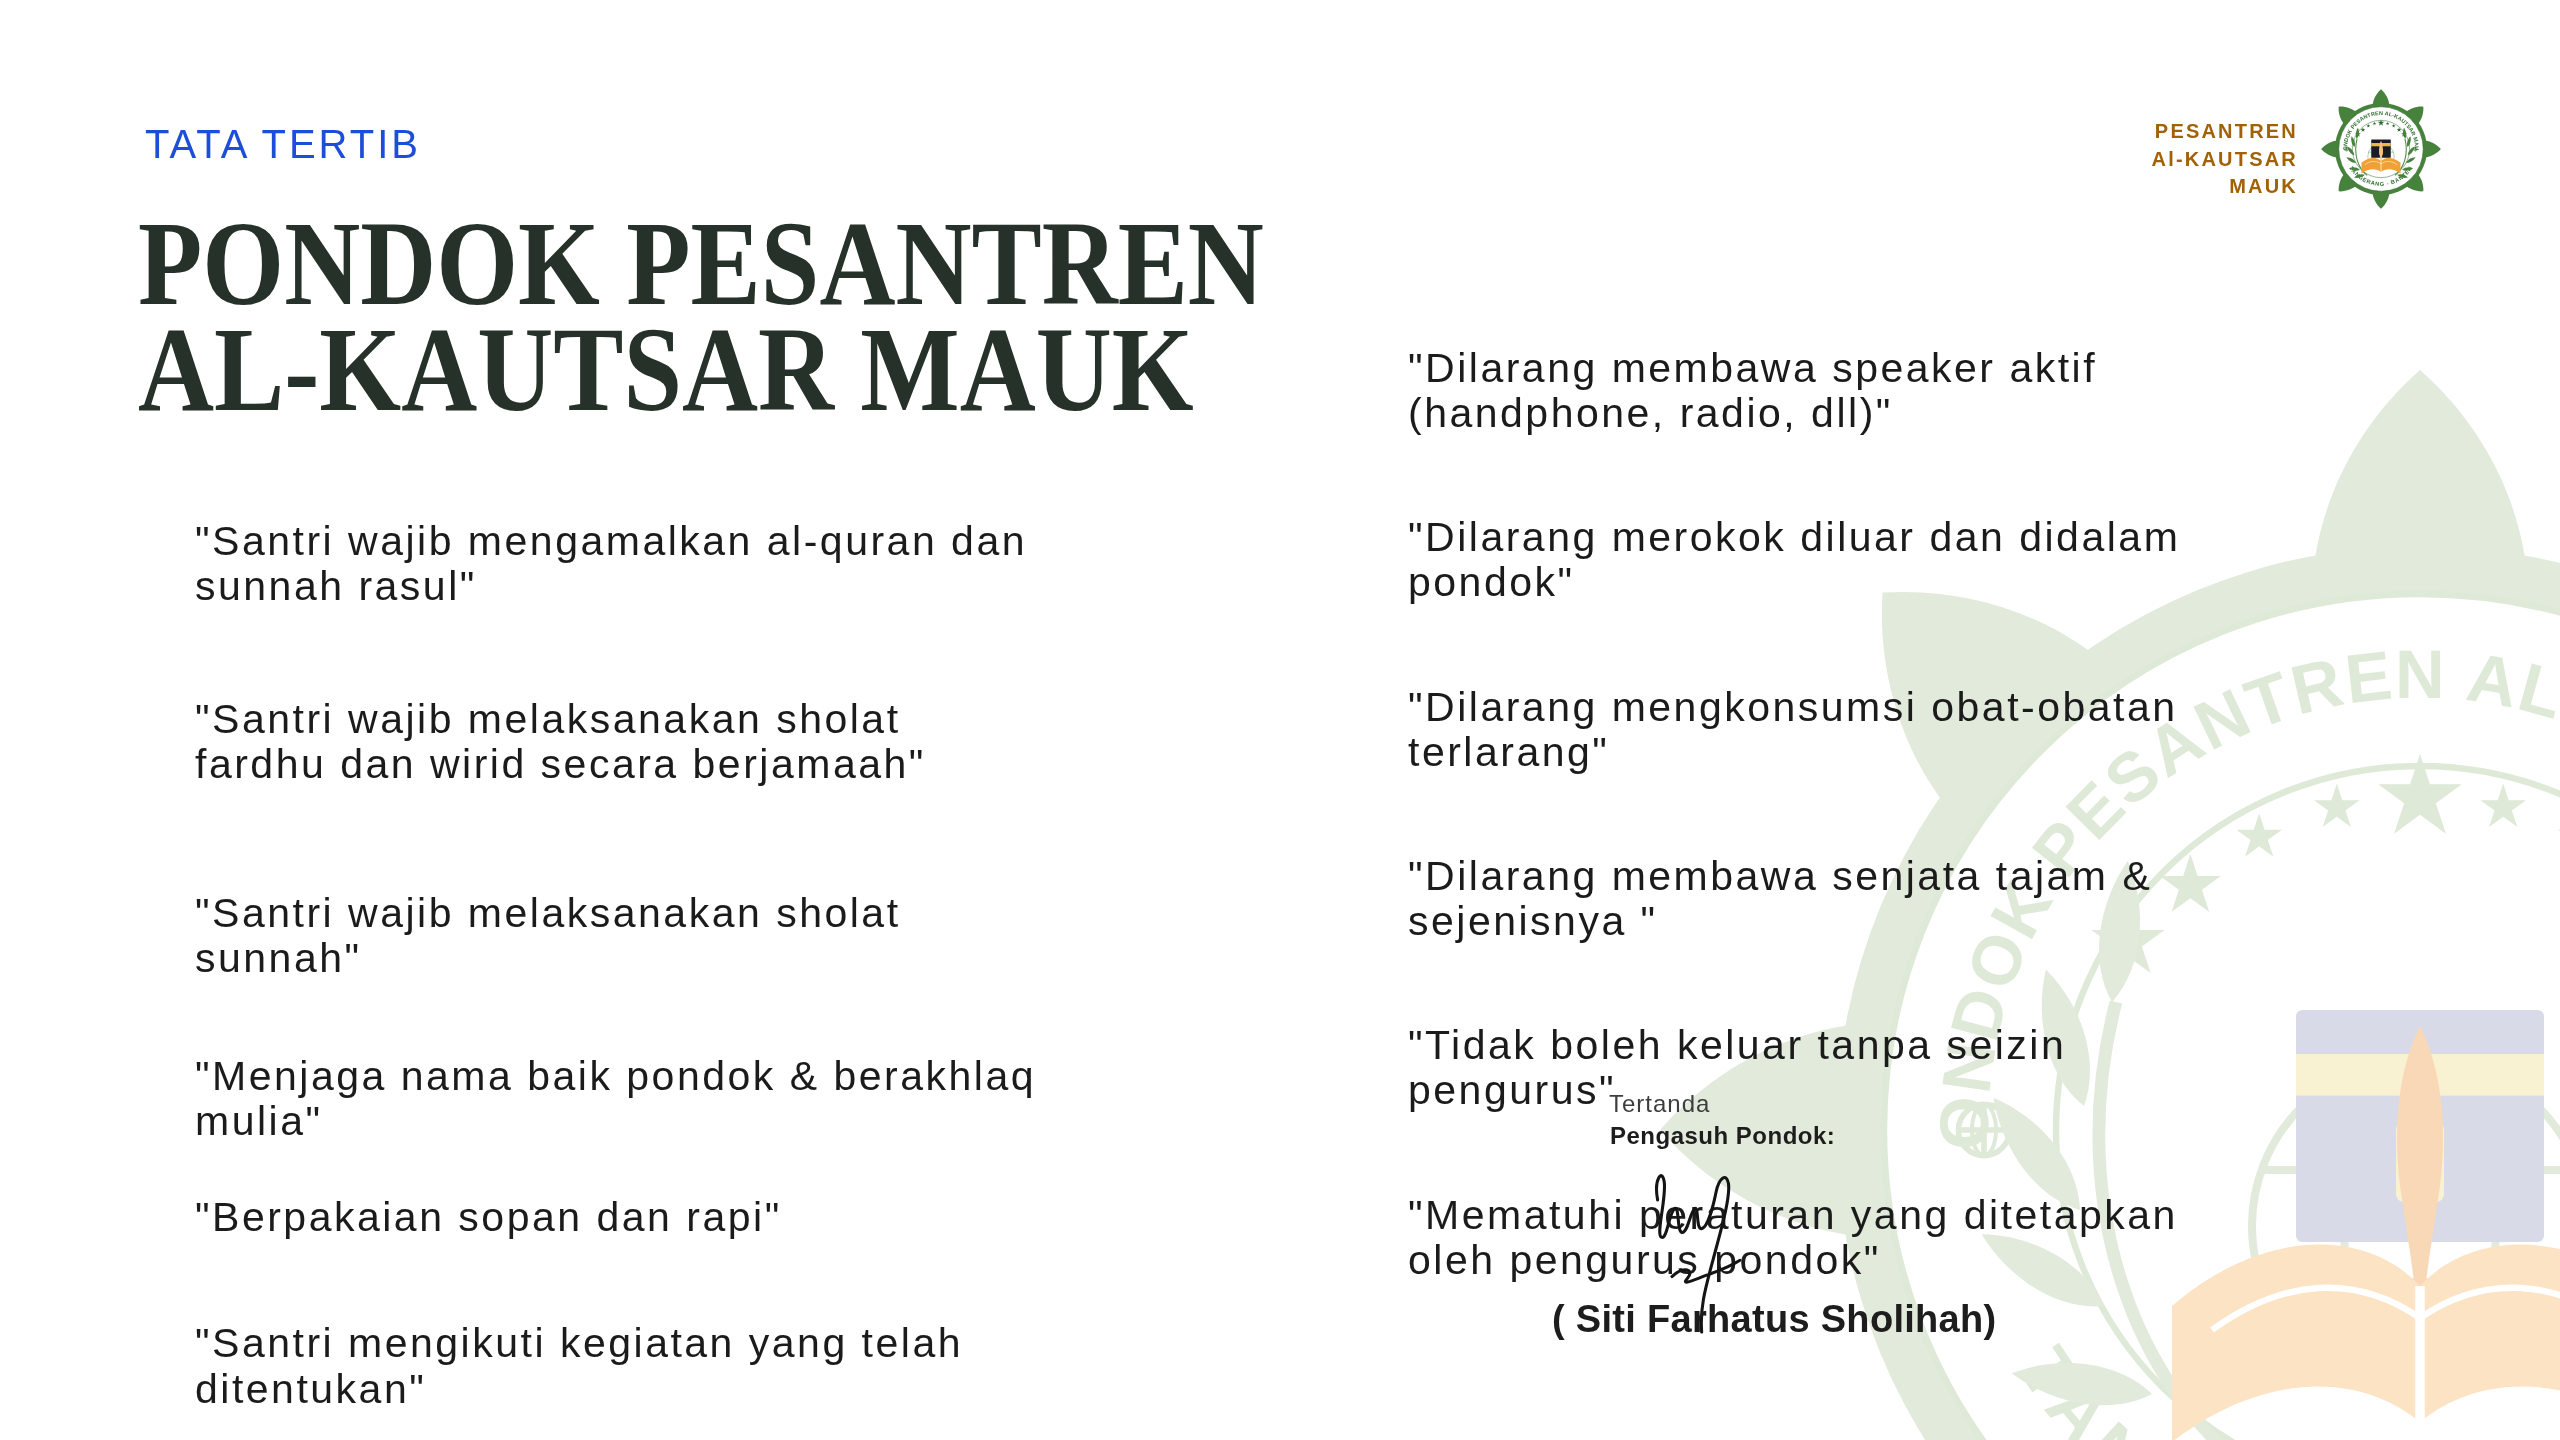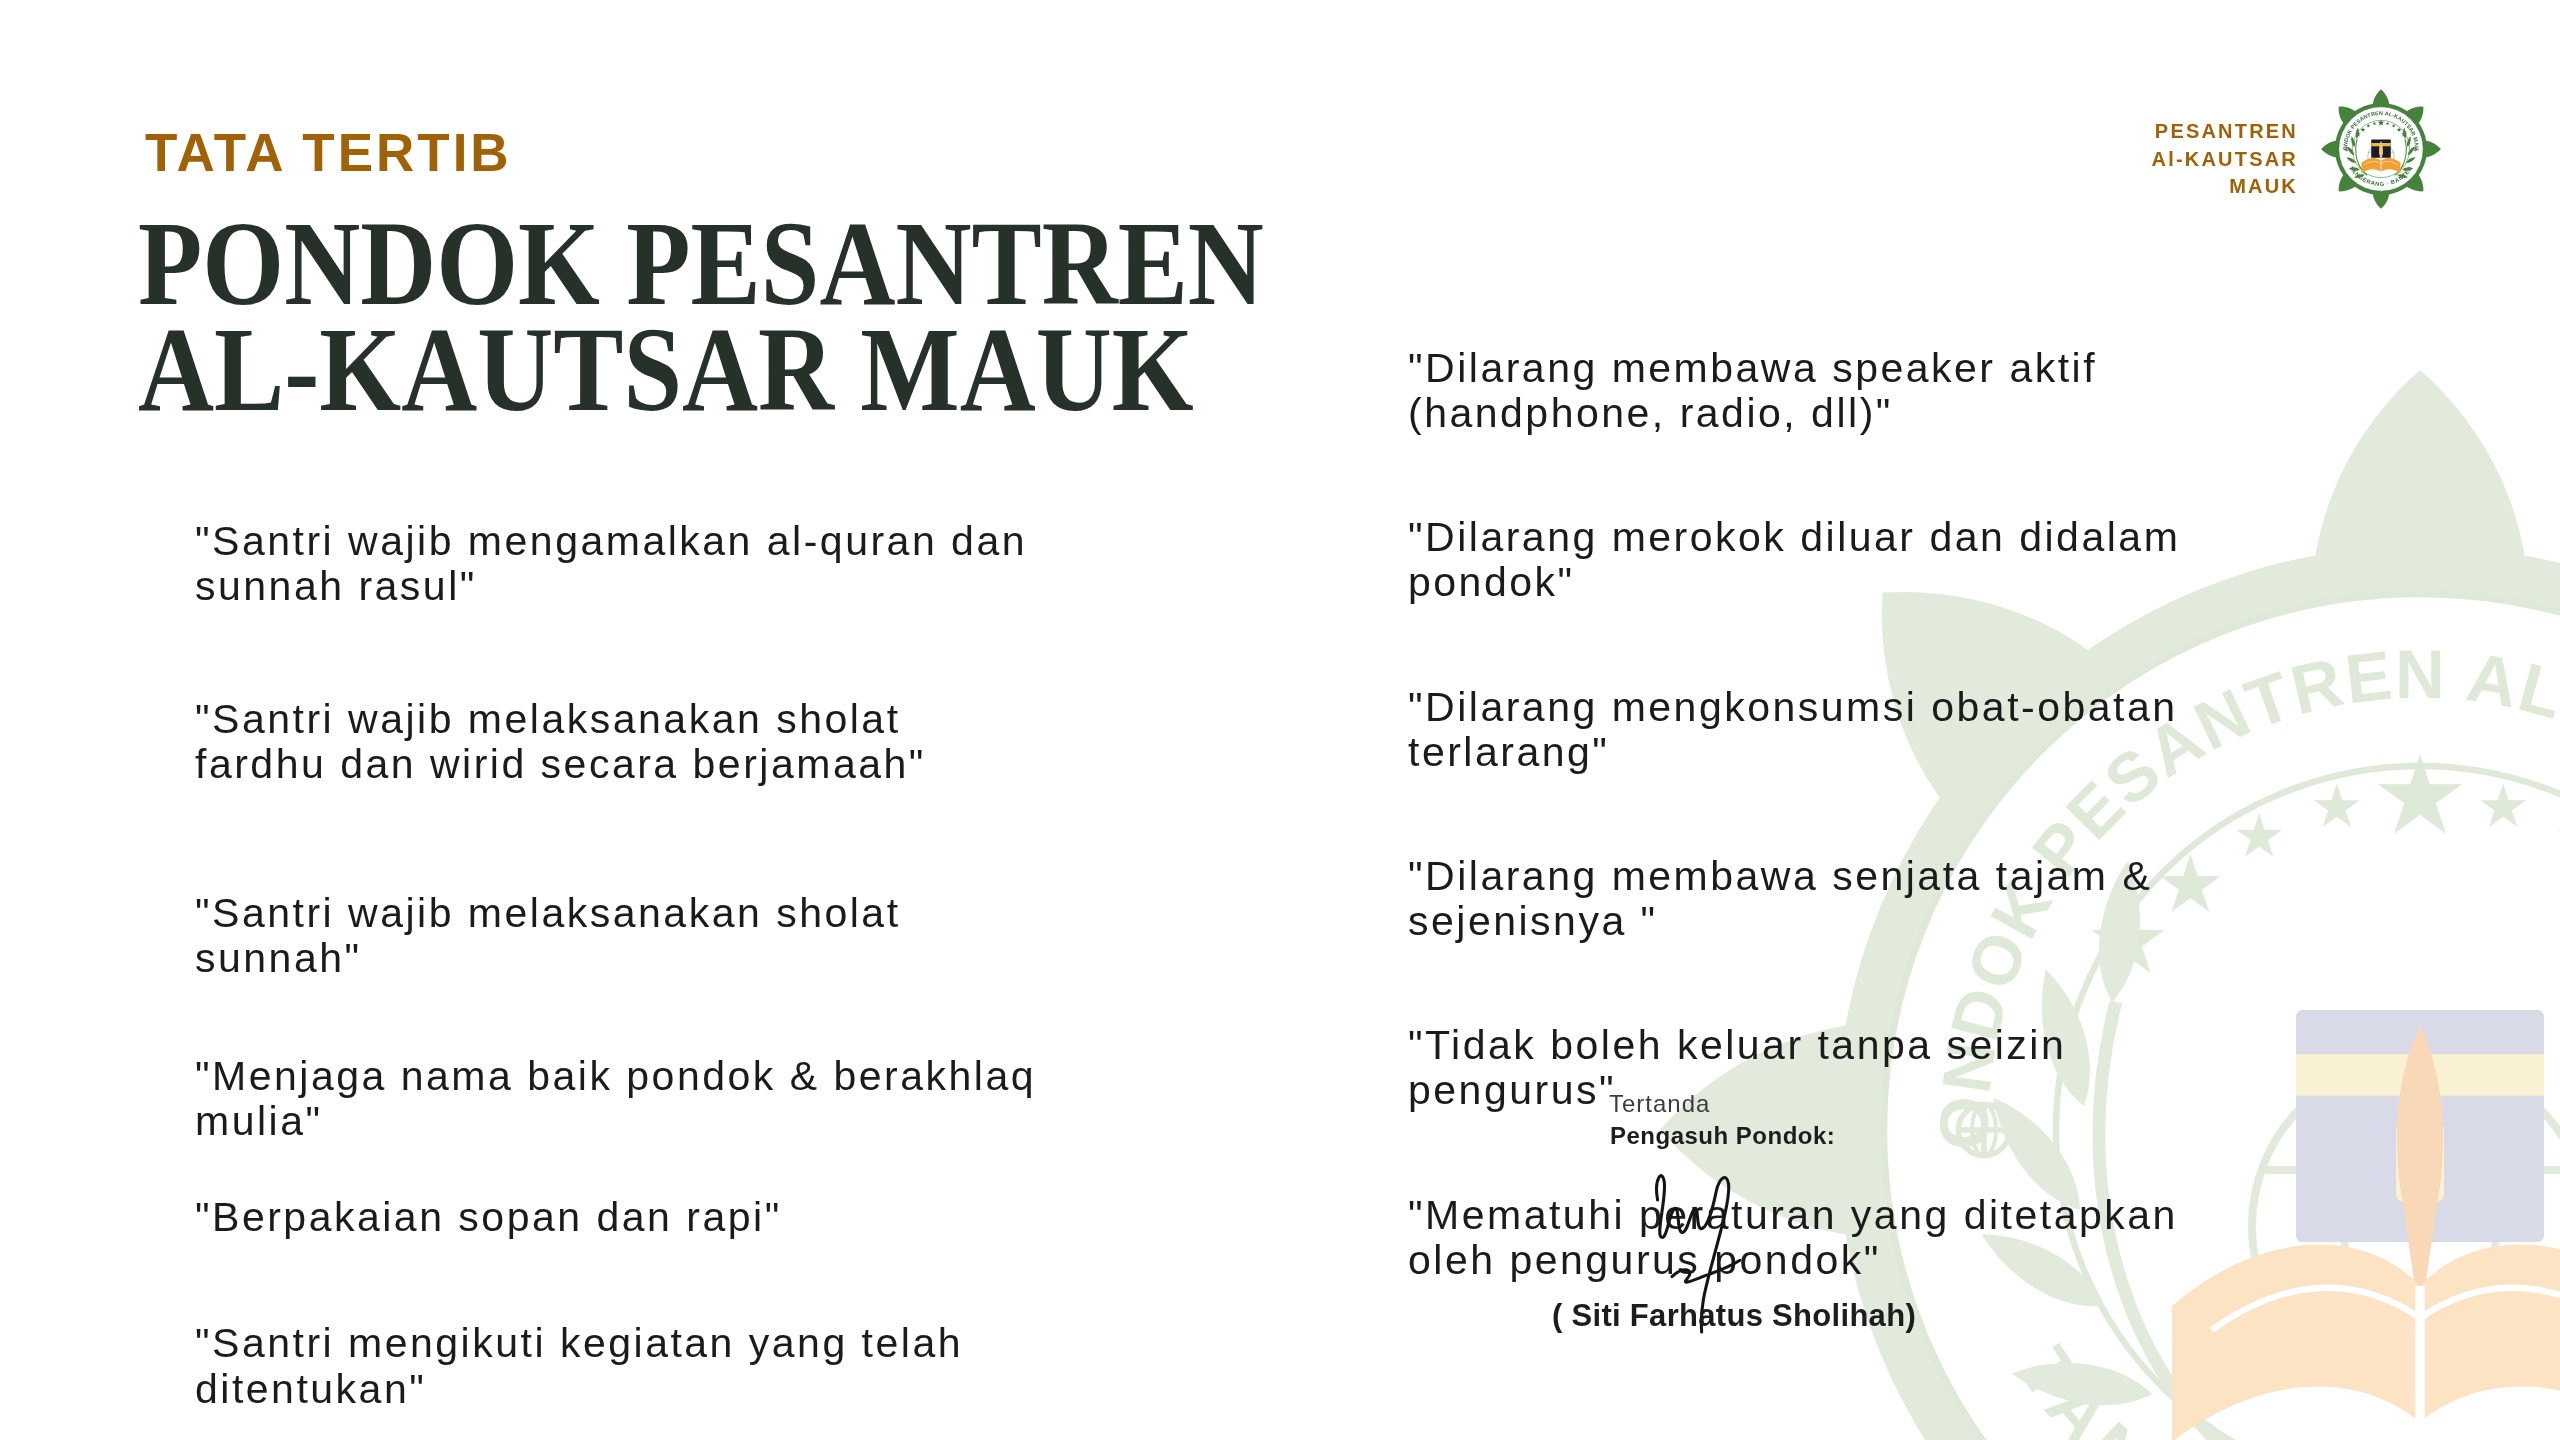--- a/index.html
+++ b/index.html
@@ -20,21 +20,21 @@
   .logo-wm{
     left:1620px;top:330px;width:1600px;height:1600px;
     --green:#e1eadb;--ringtext:#dfe9d8;--dark:#d8dbe7;--gold:#f9f2d2;
     --book:#fbe3c3;--pen:#f8d8b6;--globe:#e1eadb;
     z-index:0;
   }
 
   
   .eyebrow{
     position:absolute;left:145px;top:122px;z-index:1;
-    font-size:53px;font-weight:700;letter-spacing:3px;color:#a16207;
+    font-size:40px;font-weight:400;letter-spacing:3px;color:#1d4ed8;
   }
   .title{
     position:absolute;left:138px;top:210px;z-index:1;
     font-family:"Liberation Serif",serif;font-weight:700;
     font-size:121px;line-height:0.88;color:#263129;
     transform:scaleX(0.87);transform-origin:left top;white-space:nowrap;
   }
 
   
   .rules{
@@ -58,21 +58,21 @@
     position:absolute;right:262px;top:118px;z-index:1;
     text-align:right;font-size:20px;font-weight:700;letter-spacing:2.2px;
     line-height:1.38;color:#a16207;
   }
 
   
   .sig{position:absolute;left:1552px;top:1090px;z-index:1;color:#1d1d1d;}
   .sig-pre{margin-left:57px;font-size:24px;color:#3d3d3d;letter-spacing:1px;}
   .sig-role{margin-left:58px;margin-top:4px;font-size:24px;font-weight:700;letter-spacing:.5px;}
   .sig-svg{display:block;margin-left:86px;margin-top:2px;width:112px;height:182px;}
-  .sig-name{margin-top:-36px;font-size:31px;font-weight:700;letter-spacing:.3px;white-space:nowrap;}
+  .sig-name{margin-top:-36px;font-size:38px;font-weight:700;letter-spacing:.3px;white-space:nowrap;}
 </style>
 </head>
 <body>
 
 <div class="poster">
 
   <svg width="0" height="0" style="position:absolute" aria-hidden="true">
     <defs>
       <path id="star" d="M0,-10 L2.25,-3.1 L9.5,-3.1 L3.6,1.2 L5.9,8.1 L0,3.8 L-5.9,8.1 L-3.6,1.2 L-9.5,-3.1 L-2.25,-3.1 Z"></path>
       <path id="leaf" d="M0,0 C4.5,-3.5 6.5,-10.5 5,-17 C0.5,-12.5 -2,-5.5 0,0 Z"></path>

